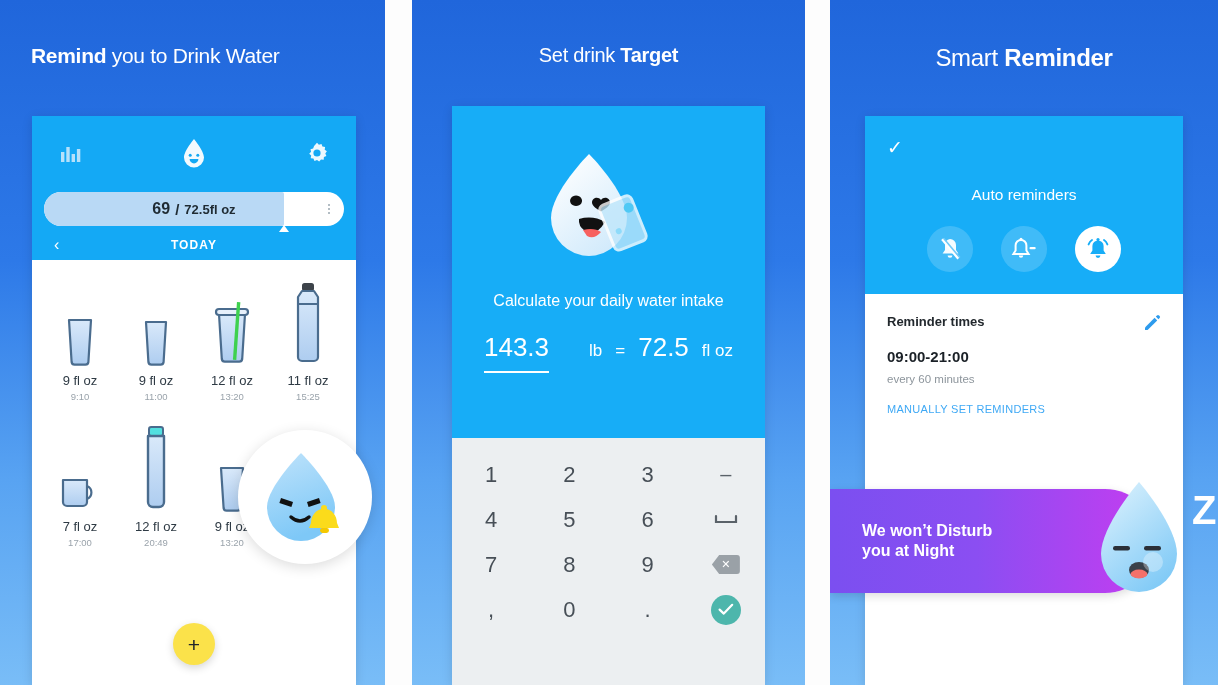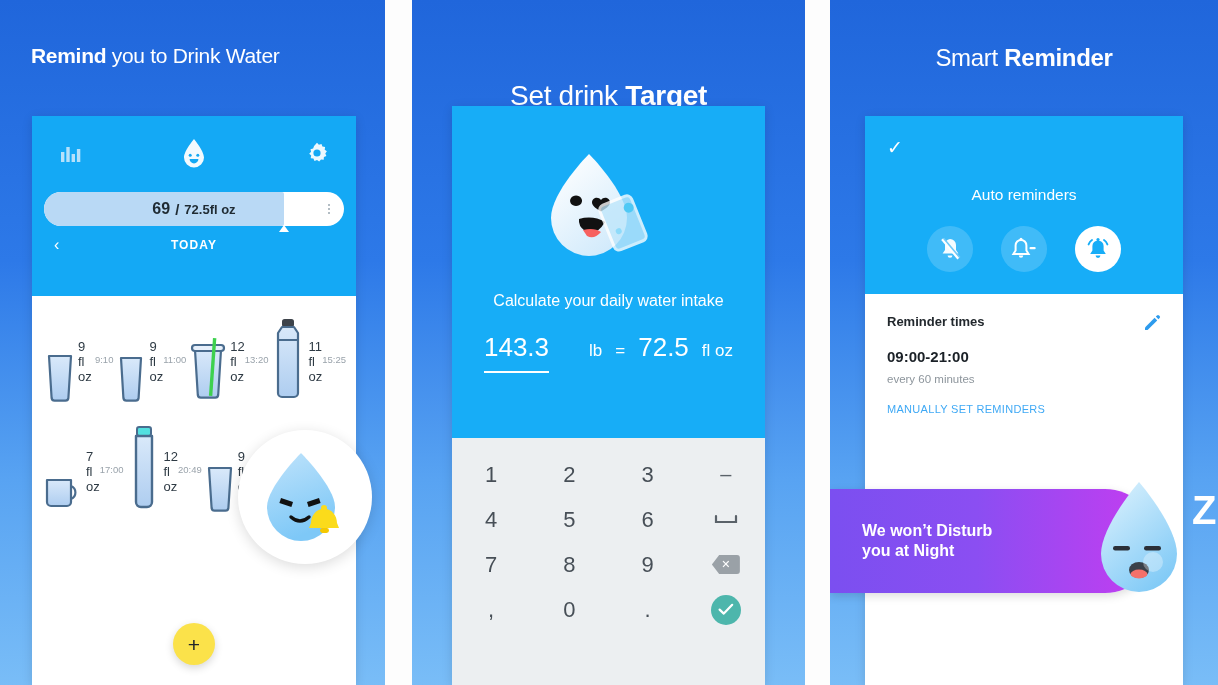--- a/index.html
+++ b/index.html
@@ -16,54 +16,54 @@
   .gap2{width:25px;background:#fdfdfd;}
   .panel.p3{width:388px;}
 
   .headline{
     position:absolute;left:0;right:0;top:44px;text-align:center;
     color:#ffffff;font-size:28px;letter-spacing:-0.3px;white-space:nowrap;
   }
   .headline .b{font-weight:bold;}
   .headline .l{font-weight:400;}
   .p1 .headline{font-size:21px;text-align:left;padding-left:31px;}
-  .p2 .headline{font-size:28px;margin-top:36px;}
+  .p2 .headline{font-size:20px;}
   .p3 .headline{font-size:24px;}
 
   
   .phone{
     position:absolute;left:32px;right:32px;top:116px;bottom:0;
     background:#ffffff;overflow:hidden;
     box-shadow:0 2px 10px rgba(0,0,0,.12);
   }
   .p1 .phone{left:32px;right:29px;}
   .p2 .phone{left:40px;right:40px;top:106px;}
   .p3 .phone{left:35px;right:35px;top:116px;}
 
   
-  .appbar{background:#14a9f5;padding:0;position:relative;height:180px;}
+  .appbar{background:#14a9f5;padding:0;position:relative;height:144px;}
   .toprow{display:flex;align-items:center;justify-content:space-between;padding:22px 28px 0 28px;}
   .toprow .ic{opacity:.95;}
   .barwrap{margin:20px 12px 0 12px;position:relative;height:34px;}
   .bartrack{position:absolute;inset:0;background:#ffffff;border-radius:17px;}
   .barfill{position:absolute;left:0;top:0;bottom:0;width:80%;background:#b9d9f5;border-radius:17px 2px 2px 17px;}
   .bartext{position:absolute;inset:0;display:flex;align-items:center;justify-content:center;gap:5px;color:#1f2b33;}
   .bartext .big{font-size:16px;font-weight:bold;}
   .bartext .sl{font-size:15px;font-weight:bold;}
   .bartext .sm{font-size:13px;font-weight:bold;}
   .kebab{position:absolute;right:14px;top:50%;transform:translateY(-50%);display:flex;flex-direction:column;gap:2px;}
   .kebab i{width:2px;height:2px;background:#9aa7b0;border-radius:50%;display:block;}
   .notch{position:absolute;left:80%;transform:translateX(-50%);bottom:-6px;width:10px;height:7px;background:#ffffff;clip-path:polygon(50% 0,100% 100%,0 100%);}
   .dayrow{display:flex;align-items:center;justify-content:center;position:relative;padding:12px 0 11px 0;}
   .dayrow .chev{position:absolute;left:22px;top:50%;transform:translateY(-50%);color:#ffffff;font-size:16px;}
   .dayrow .lbl{color:#ffffff;font-size:12px;font-weight:bold;letter-spacing:1.1px;}
 
   .gridwrap{padding:18px 10px 0 10px;}
   .drow{display:flex;}
-  .dcell{flex:1;display:flex;flex-direction:row;align-items:center;}
+  .dcell{flex:1;display:flex;flex-direction:column;align-items:center;}
   .dicon{height:88px;display:flex;align-items:flex-end;justify-content:center;}
   .damt{font-size:13px;color:#2e3a44;margin-top:7px;}
   .dtime{font-size:9.5px;color:#9aa3ab;margin-top:3px;}
   .drow2{margin-top:22px;}
 
   .mascot1{
     position:absolute;left:238px;top:430px;width:134px;height:134px;border-radius:50%;
     background:#ffffff;box-shadow:0 3px 14px rgba(0,0,0,.14);
     display:flex;align-items:center;justify-content:center;z-index:5;
   }

